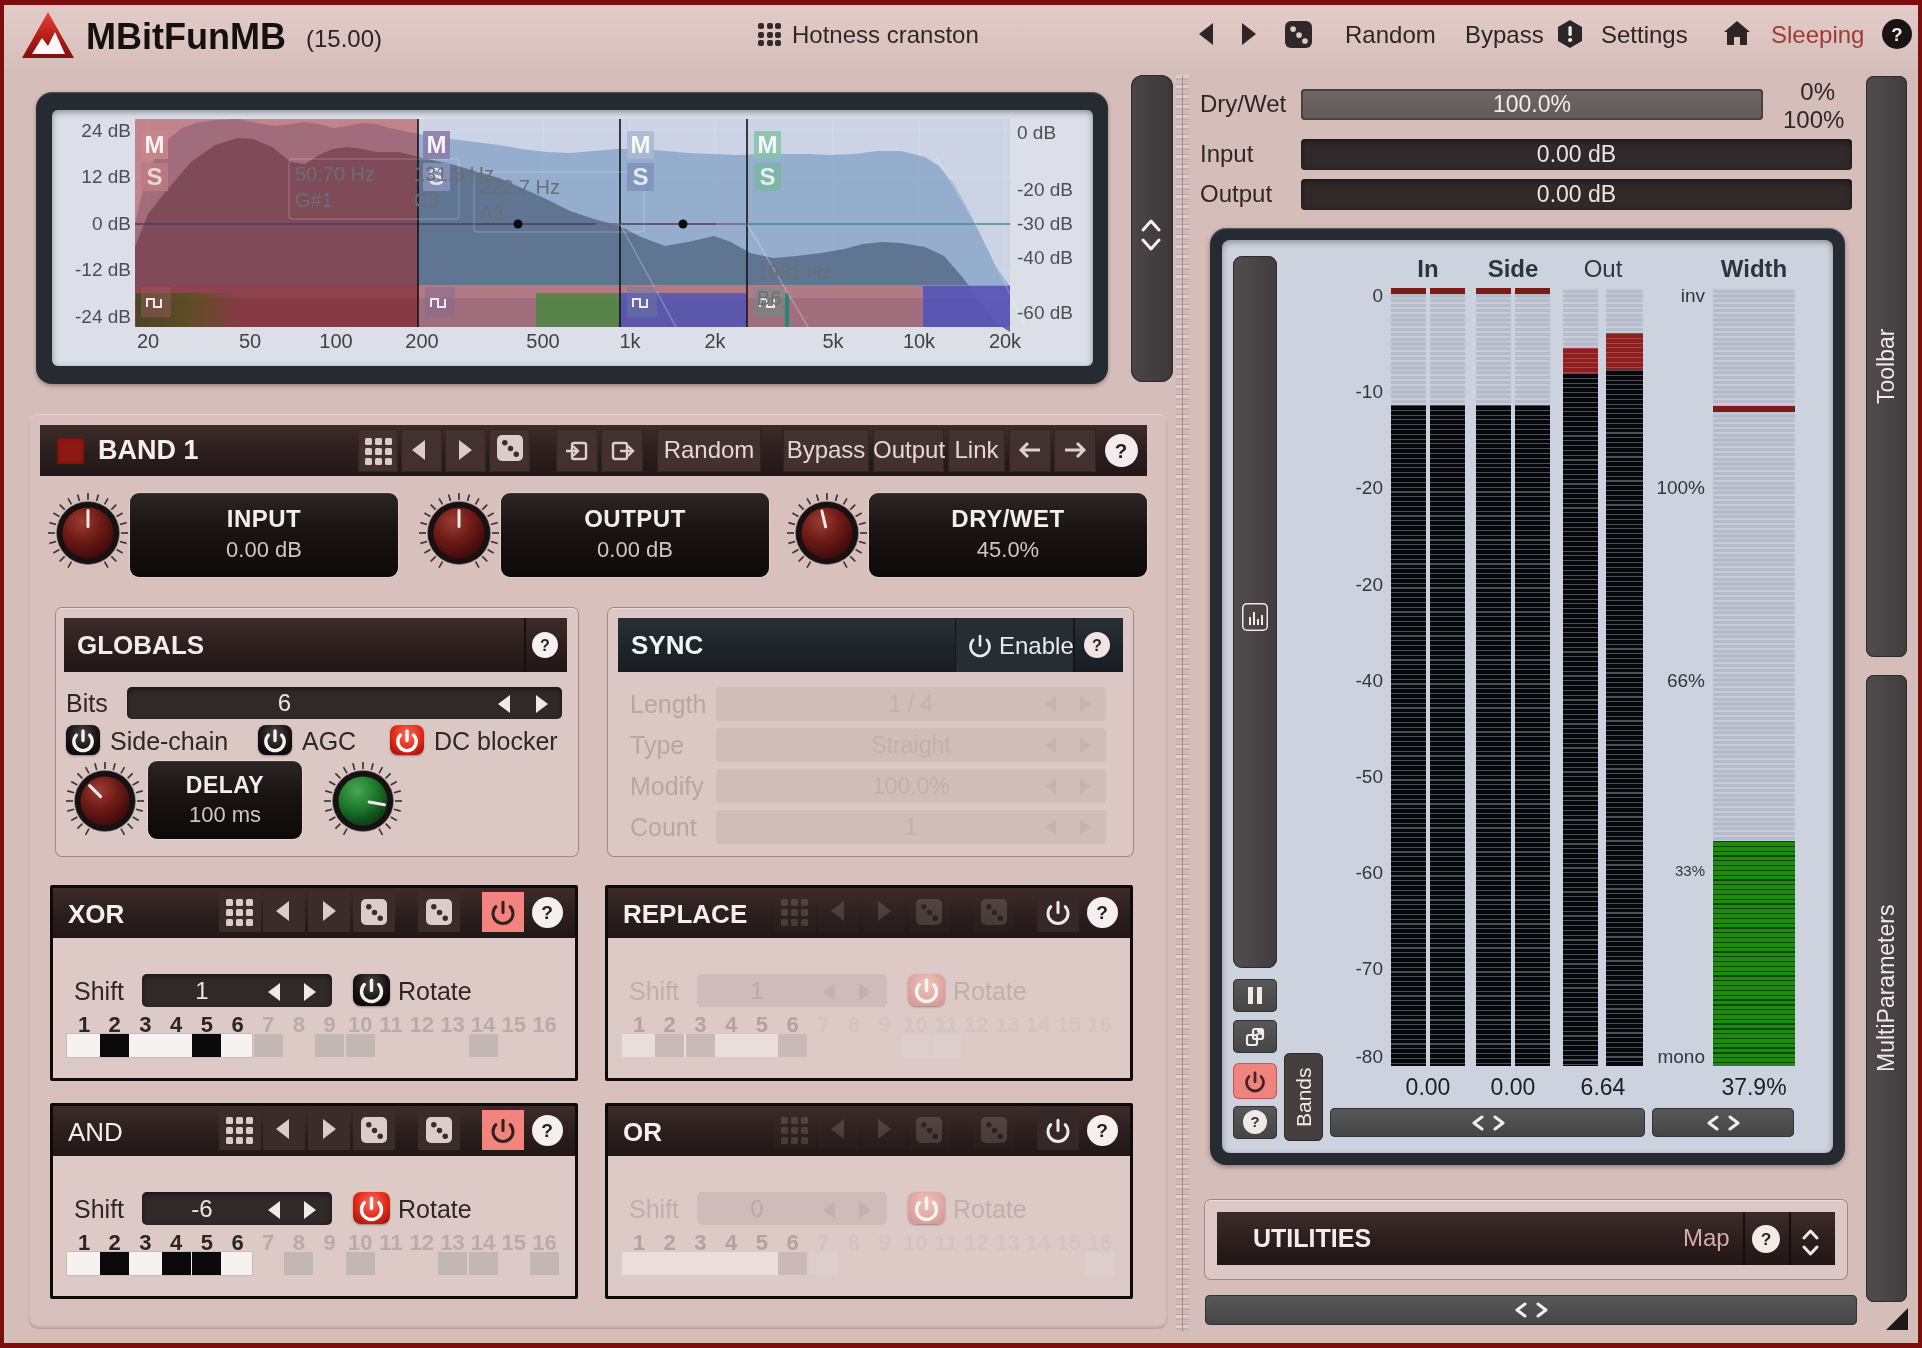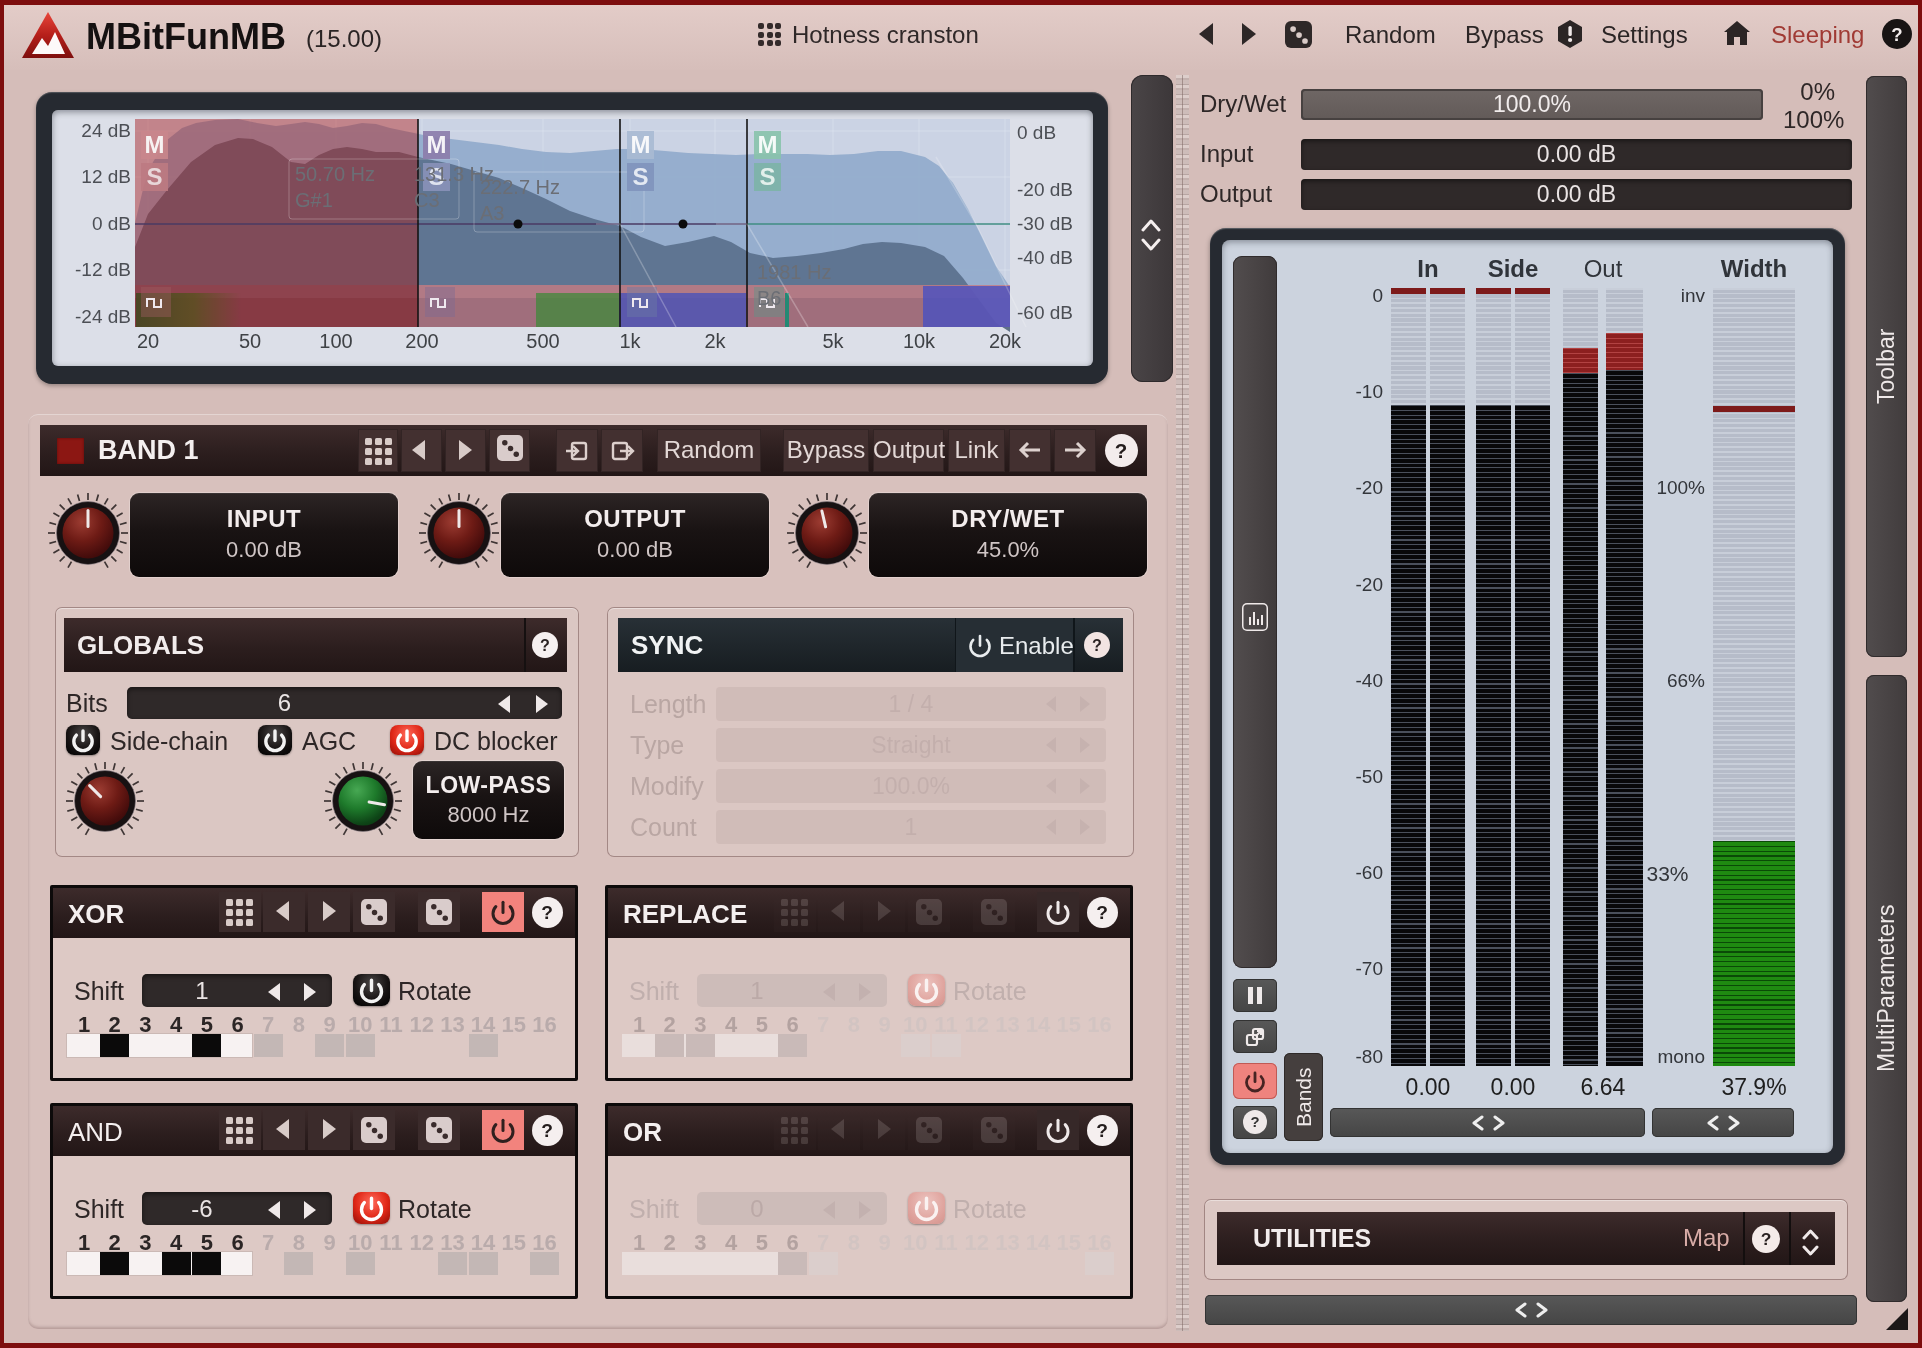--- a/index.html
+++ b/index.html
@@ -368,20 +368,24 @@
 <div class="abs" style="left:258px;top:725px;width:34px;height:30px;border-radius:8px;background:radial-gradient(circle at 50% 30%, #4a4646 0%, #181414 55%, #000 100%);box-shadow:0 1px 2px rgba(0,0,0,.35)"><svg width="34" height="30" viewBox="0 0 34 30" style="">
         <path d="M10.4,10.1 A9.18,9.18 0 1 0 23.6,10.1" fill="none" stroke="#f2f2f2" stroke-width="3.4" stroke-linecap="round"></path>
         <line x1="17.0" y1="6" x2="17.0" y2="15.6" stroke="#f2f2f2" stroke-width="3.4" stroke-linecap="round"></line>
       </svg></div>
 <div class="abs lbl" style="left:302px;top:727px;font-size:25px">AGC</div>
 <div class="abs" style="left:390px;top:725px;width:34px;height:30px;border-radius:8px;background:radial-gradient(circle at 50% 32%, #ff6a5a 0%, #e02818 55%, #8f0d06 100%);box-shadow:0 1px 2px rgba(0,0,0,.35)"><svg width="34" height="30" viewBox="0 0 34 30" style="">
         <path d="M10.4,10.1 A9.18,9.18 0 1 0 23.6,10.1" fill="none" stroke="#fff" stroke-width="3.4" stroke-linecap="round"></path>
         <line x1="17.0" y1="6" x2="17.0" y2="15.6" stroke="#fff" stroke-width="3.4" stroke-linecap="round"></line>
       </svg></div>
 <div class="abs lbl" style="left:434px;top:727px;font-size:25px">DC blocker</div>
+<div class="abs" style="left:148px;top:761px;width:154px;height:78px;border-radius:9px;background:linear-gradient(180deg,#2c2525 0%,#191313 45%,#0e0a0a 100%);box-shadow:inset 0 1px 0 rgba(255,255,255,.07),0 0 0 1px rgba(255,255,255,.25)">
+      <div style="position:absolute;left:0;right:0;top:10.920000000000002px;text-align:center;font-weight:bold;font-size:23px;color:#f3eded;letter-spacing:.5px">DELAY</div>
+      <div style="position:absolute;left:0;right:0;top:40.56px;text-align:center;font-size:22px;color:#cfc5c5">100 ms</div>
+    </div>
     <div class="abs" style="left:63px;top:759px"><svg width="84" height="84" viewBox="0 0 84 84" style="">
         <defs>
           <radialGradient id="krred4242" cx="0.38" cy="0.28" r="0.85">
             <stop offset="0" stop-color="#9c3c32"></stop>
             <stop offset="0.45" stop-color="#6e1b15"></stop>
             <stop offset="0.8" stop-color="#470d0c"></stop>
             <stop offset="1" stop-color="#330808"></stop>
           </radialGradient>
         </defs>
         <line x1="26" y1="69.7" x2="22.5" y2="75.8" stroke="#241d1d" stroke-width="1.7" opacity="0.85"></line>
@@ -403,24 +407,20 @@
         <line x1="74" y1="42" x2="81" y2="42" stroke="#241d1d" stroke-width="1.7" opacity="0.85"></line>
         <line x1="72.9" y1="50.3" x2="79.7" y2="52.1" stroke="#241d1d" stroke-width="1.7" opacity="0.85"></line>
         <line x1="69.7" y1="58" x2="75.8" y2="61.5" stroke="#241d1d" stroke-width="1.7" opacity="0.85"></line>
         <line x1="64.6" y1="64.6" x2="69.6" y2="69.6" stroke="#241d1d" stroke-width="1.7" opacity="0.85"></line>
         <line x1="58" y1="69.7" x2="61.5" y2="75.8" stroke="#241d1d" stroke-width="1.7" opacity="0.85"></line>
         <circle cx="42" cy="42" r="30.5" fill="#171112"></circle>
         <circle cx="42" cy="42" r="30.5" fill="none" stroke="#888086" stroke-width="1" opacity="0.55"></circle>
         <circle cx="42" cy="42" r="24.5" fill="url(#krred4242)"></circle>
         <line x1="37.6" y1="37.6" x2="26.6" y2="26.6" stroke="#efe9e9" stroke-width="3" stroke-linecap="round"></line>
       </svg></div>
-<div class="abs" style="left:413px;top:761px;width:151px;height:78px;border-radius:9px;background:linear-gradient(180deg,#2c2525 0%,#191313 45%,#0e0a0a 100%);box-shadow:inset 0 1px 0 rgba(255,255,255,.07),0 0 0 1px rgba(255,255,255,.25)">
-      <div style="position:absolute;left:0;right:0;top:10.920000000000002px;text-align:center;font-weight:bold;font-size:23px;color:#f3eded;letter-spacing:.5px">LOW-PASS</div>
-      <div style="position:absolute;left:0;right:0;top:40.56px;text-align:center;font-size:22px;color:#cfc5c5">8000 Hz</div>
-    </div>
     <div class="abs" style="left:321px;top:759px"><svg width="84" height="84" viewBox="0 0 84 84" style="">
         <defs>
           <radialGradient id="krgreen4242" cx="0.38" cy="0.28" r="0.85">
             <stop offset="0" stop-color="#47a853"></stop>
             <stop offset="0.45" stop-color="#1e7a2b"></stop>
             <stop offset="0.8" stop-color="#0e4517"></stop>
             <stop offset="1" stop-color="#0a330f"></stop>
           </radialGradient>
         </defs>
         <line x1="26" y1="69.7" x2="22.5" y2="75.8" stroke="#241d1d" stroke-width="1.7" opacity="0.85"></line>
@@ -799,21 +799,21 @@
 <div class="abs" style="left:1310px;top:477.4px;width:73px;text-align:right;font-size:19px;color:#33363b">-20</div>
 <div class="abs" style="left:1310px;top:573.6px;width:73px;text-align:right;font-size:19px;color:#33363b">-20</div>
 <div class="abs" style="left:1310px;top:669.8px;width:73px;text-align:right;font-size:19px;color:#33363b">-40</div>
 <div class="abs" style="left:1310px;top:766.0px;width:73px;text-align:right;font-size:19px;color:#33363b">-50</div>
 <div class="abs" style="left:1310px;top:862.2px;width:73px;text-align:right;font-size:19px;color:#33363b">-60</div>
 <div class="abs" style="left:1310px;top:958.4px;width:73px;text-align:right;font-size:19px;color:#33363b">-70</div>
 <div class="abs" style="left:1310px;top:1046px;width:73px;text-align:right;font-size:19px;color:#33363b">-80</div>
 <div class="abs" style="left:1630px;top:285px;width:75px;text-align:right;font-size:19px;color:#33363b">inv</div>
 <div class="abs" style="left:1630px;top:477px;width:75px;text-align:right;font-size:19px;color:#33363b">100%</div>
 <div class="abs" style="left:1630px;top:670px;width:75px;text-align:right;font-size:19px;color:#33363b">66%</div>
-<div class="abs" style="left:1630px;top:862px;width:75px;text-align:center;font-size:21px;color:#33363b">33%</div>
+<div class="abs" style="left:1630px;top:862px;width:75px;text-align:right;font-size:15px;color:#33363b">33%</div>
 <div class="abs" style="left:1630px;top:1046px;width:75px;text-align:right;font-size:19px;color:#33363b">mono</div>
 <div class="abs" style="left:1391px;top:288px;width:35px;height:778px;background:repeating-linear-gradient(180deg,#c8ced9 0 1.6px,#b6bcc9 1.6px 4.8px)">
       <div style="position:absolute;left:0;width:35px;top:117px;height:661px;background:repeating-linear-gradient(180deg,#4a505c 0 1.1px,#08080a 1.1px 4.8px)"></div>
       <div style="position:absolute;left:0;width:35px;top:0px;height:6px;background:#7d1a1a"></div>
     </div>
 <div class="abs" style="left:1430px;top:288px;width:35px;height:778px;background:repeating-linear-gradient(180deg,#c8ced9 0 1.6px,#b6bcc9 1.6px 4.8px)">
       <div style="position:absolute;left:0;width:35px;top:117px;height:661px;background:repeating-linear-gradient(180deg,#4a505c 0 1.1px,#08080a 1.1px 4.8px)"></div>
       <div style="position:absolute;left:0;width:35px;top:0px;height:6px;background:#7d1a1a"></div>
     </div>
 <div class="abs" style="left:1476px;top:288px;width:35px;height:778px;background:repeating-linear-gradient(180deg,#c8ced9 0 1.6px,#b6bcc9 1.6px 4.8px)">

